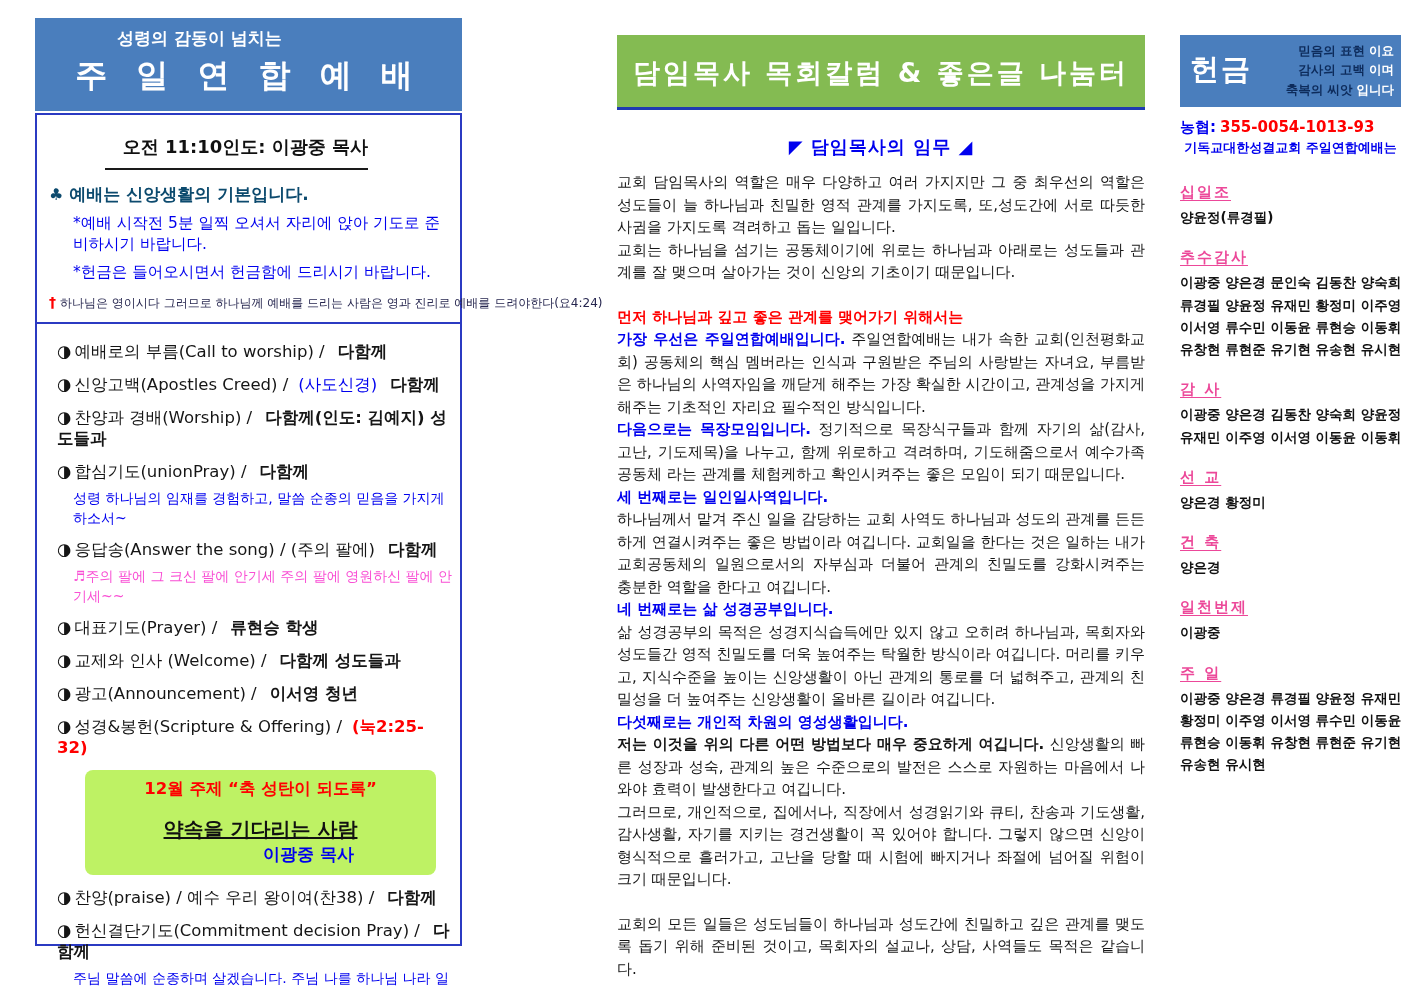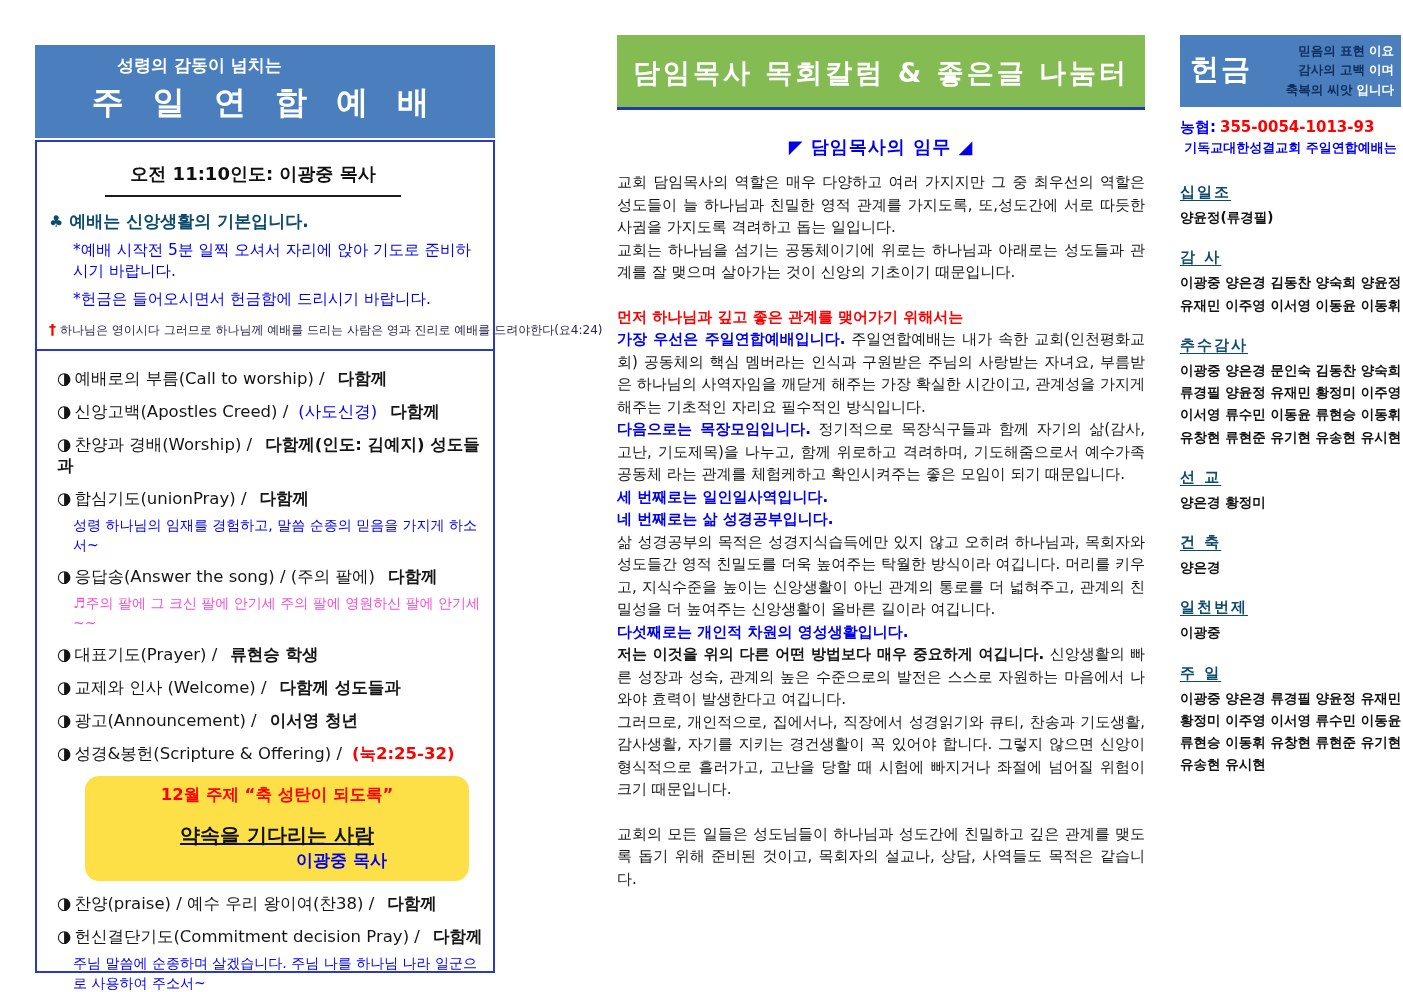--- a/index.html
+++ b/index.html
@@ -4,28 +4,28 @@
 <style>
   * { box-sizing: border-box; }
   html,body { margin:0; padding:0; }
   body {
     width:1403px; height:992px; position:relative; background:#ffffff;
     font-family:"DejaVu Sans", sans-serif; color:#111;
     overflow:hidden;
   }
 
   
-  .left-col { position:absolute; left:35px; top:45px; width:460px; }
+  .left-col { position:absolute; left:35px; top:18px; width:427px; }
   .left-header { background:#4a7ebd; color:#fff; height:93px; padding-top:9px; }
   .lh-tagline { margin-left:82px; font-size:17px; font-weight:bold; }
   .lh-title { text-align:center; font-size:32px; font-weight:bold; letter-spacing:9px; margin-top:4px; }
 
   .left-box { border:2px solid #2b3ac2; margin-top:2px; height:833px; background:#fff; }
 
-  .time-row { display:flex; justify-content:center; margin:20px 92px 0 68px;
+  .time-row { display:flex; justify-content:flex-end; margin:20px 92px 0 68px;
               padding-bottom:9px; border-bottom:2px solid #1a1a1a;
               font-size:18px; font-weight:bold; color:#111; }
 
   .notice { padding:13px 10px 10px 12px; border-bottom:2px solid #2b3ac2; }
   .notice-headline { font-size:17px; font-weight:bold; color:#0c4a6e; }
   .clover { font-size:16px; margin-right:6px; }
   .notice-line { color:#0000ee; font-size:15.5px; margin:7px 0 0 24px; }
   .verse-row { margin-top:11px; font-size:12px; color:#26264f; white-space:nowrap; }
   .cross { color:#ff0000; font-weight:bold; font-size:14px; margin-right:4px; }
 
@@ -33,21 +33,21 @@
   .order-item { font-size:16.5px; line-height:21px; margin-bottom:12px; color:#151515; }
   .bullet { margin-right:3px; }
   .who { font-weight:bold; margin-left:13px; }
   .who-big { font-weight:bold; margin-left:13px; font-size:19px; }
   .run-blue { color:#0000ee; margin-left:10px; }
   .run-red { color:#ff0000; font-weight:bold; margin-left:10px; }
   .order-sub { font-size:14px; line-height:20px; margin:-6px 0 11px 16px; }
   .sub-blue { color:#0000ee; }
   .sub-magenta { color:#f94fd4; }
 
-  .theme-box { background:#fde047; border-radius:14px; margin:0 18px 12px 28px;
+  .theme-box { background:#bef264; border-radius:8px; margin:0 18px 12px 28px;
                padding:8px 0 9px; text-align:center; }
   .theme-line1 { color:#ff0000; font-weight:bold; font-size:16.5px; }
   .theme-line2 { color:#111; font-weight:bold; font-size:20px; margin-top:16px;text-decoration:underline; }
   .theme-line3 { color:#0000ee; font-weight:bold; font-size:17px; text-align:right; padding-right:82px; }
 
   .invite { text-align:center; margin-top:14px; }
   .invite-head { margin-bottom:6px; }
   .invite-red { color:#ff0000; font-weight:bold; font-size:18px; }
   .invite-black { color:#111; font-weight:bold; font-size:15px; margin-left:10px; }
   .invite-line { font-size:14.5px; font-weight:600; color:#111; margin-top:6px; }
@@ -75,21 +75,21 @@
   .offer-light { color:#fff; margin-left:4px; }
 
   .account { margin-top:11px; }
   .account-line1 { font-size:15px; font-weight:bold; white-space:nowrap; }
   .bank { color:#0000ee; }
   .acct-num { color:#ff0000; margin-left:4px; }
   .church { color:#0000ee; font-weight:bold; font-size:13px; margin-top:2px; text-align:center; white-space:nowrap; }
 
   .r-section { margin-top:21px; }
   .r-section.first { margin-top:26px; }
-  .r-title { color:#0c4a6e; font-weight:bold; font-size:15px; letter-spacing:2px;
+  .r-title { color:#ec4899; font-weight:bold; font-size:15px; letter-spacing:2px;
              text-decoration:underline; text-underline-offset:3px; }
   .r-names div { font-size:13.5px; font-weight:bold; color:#111; line-height:1.5;
                  margin-top:2px; white-space:nowrap; }
   .r-names { margin-top:5px; }
 </style>
 </head>
 <body>
 
 <div class="left-col">
   <div class="left-header">
@@ -182,20 +182,21 @@
     <span>◢</span>
   </div>
   <div class="mid-body">
     <p><span> 교회 담임목사의 역할은 매우 다양하고 여러 가지지만 그 중 최우선의 역할은 성도들이 늘 하나님과 친밀한 영적 관계를 가지도록, 또,성도간에 서로 따듯한 사귐을 가지도록 격려하고 돕는 일입니다.</span></p>
     <p><span>교회는 하나님을 섬기는 공동체이기에 위로는 하나님과 아래로는 성도들과 관계를 잘 맺으며 살아가는 것이 신앙의 기초이기 때문입니다.</span></p>
     <div class="gap"></div>
     <p><span class="rlead"> 먼저 하나님과 깊고 좋은 관계를 맺어가기 위해서는</span></p>
     <p><span class="blead">가장 우선은 주일연합예배입니다.</span><span> 주일연합예배는 내가 속한 교회(인천평화교회) 공동체의 핵심 멤버라는 인식과 구원받은 주님의 사랑받는 자녀요, 부름받은 하나님의 사역자임을 깨닫게 해주는 가장 확실한 시간이고, 관계성을 가지게 해주는 기초적인 자리요 필수적인 방식입니다.</span></p>
     <p><span class="blead">다음으로는 목장모임입니다.</span><span> 정기적으로 목장식구들과 함께 자기의 삶(감사, 고난, 기도제목)을 나누고, 함께 위로하고 격려하며, 기도해줌으로서 예수가족공동체 라는 관계를 체험케하고 확인시켜주는 좋은 모임이 되기 때문입니다.</span></p>
     <p><span class="blead">세 번째로는 일인일사역입니다.</span></p>
+    <p><span>하나님께서 맡겨 주신 일을 감당하는 교회 사역도 하나님과 성도의 관계를 든든하게 연결시켜주는 좋은 방법이라 여깁니다. 교회일을 한다는 것은 일하는 내가 교회공동체의 일원으로서의 자부심과 더불어 관계의 친밀도를 강화시켜주는 충분한 역할을 한다고 여깁니다.</span></p>
     <p><span class="blead">네 번째로는 삶 성경공부입니다.</span></p>
     <p><span>삶 성경공부의 목적은 성경지식습득에만 있지 않고 오히려 하나님과, 목회자와 성도들간 영적 친밀도를 더욱 높여주는 탁월한 방식이라 여깁니다. 머리를 키우고, 지식수준을 높이는 신앙생활이 아닌 관계의 통로를 더 넓혀주고, 관계의 친밀성을 더 높여주는 신앙생활이 올바른 길이라 여깁니다.</span></p>
     <p><span class="blead">다섯째로는 개인적 차원의 영성생활입니다.</span></p>
     <p><span class="bblack">저는 이것을 위의 다른 어떤 방법보다 매우 중요하게 여깁니다.</span><span> 신앙생활의 빠른 성장과 성숙, 관계의 높은 수준으로의 발전은 스스로 자원하는 마음에서 나와야 효력이 발생한다고 여깁니다.</span></p>
     <p><span>그러므로, 개인적으로, 집에서나, 직장에서 성경읽기와 큐티, 찬송과 기도생활, 감사생활, 자기를 지키는 경건생활이 꼭 있어야 합니다. 그렇지 않으면 신앙이 형식적으로 흘러가고, 고난을 당할 때 시험에 빠지거나 좌절에 넘어질 위험이 크기 때문입니다.</span></p>
     <div class="gap"></div>
     <p><span>교회의 모든 일들은 성도님들이 하나님과 성도간에 친밀하고 깊은 관계를 맺도록 돕기 위해 준비된 것이고, 목회자의 설교나, 상담, 사역들도 목적은 같습니다.</span></p>
     <div class="gap"></div>
 
   </div>
@@ -219,38 +220,38 @@
   </div>
 
   <div class="r-section first">
     <div class="r-title">십일조</div>
     <div class="r-names">
       <div>양윤정(류경필)</div>
     </div>
   </div>
 
   <div class="r-section">
-    <div class="r-title">감 사</div>
-    <div class="r-names">
-      <div>이광중 양은경 김동찬 양숙희 양윤정</div>
-      <div>유재민 이주영 이서영 이동윤 이동휘</div>
-    </div>
-  </div>
-
-  <div class="r-section">
     <div class="r-title">추수감사</div>
     <div class="r-names">
       <div>이광중 양은경 문인숙 김동찬 양숙희</div>
       <div>류경필 양윤정 유재민 황정미 이주영</div>
       <div>이서영 류수민 이동윤 류현승 이동휘</div>
       <div>유창현 류현준 유기현 유송현 유시현</div>
     </div>
   </div>
 
   <div class="r-section">
+    <div class="r-title">감 사</div>
+    <div class="r-names">
+      <div>이광중 양은경 김동찬 양숙희 양윤정</div>
+      <div>유재민 이주영 이서영 이동윤 이동휘</div>
+    </div>
+  </div>
+
+  <div class="r-section">
     <div class="r-title">선 교</div>
     <div class="r-names">
       <div>양은경 황정미</div>
     </div>
   </div>
 
   <div class="r-section">
     <div class="r-title">건 축</div>
     <div class="r-names">
       <div>양은경</div>

